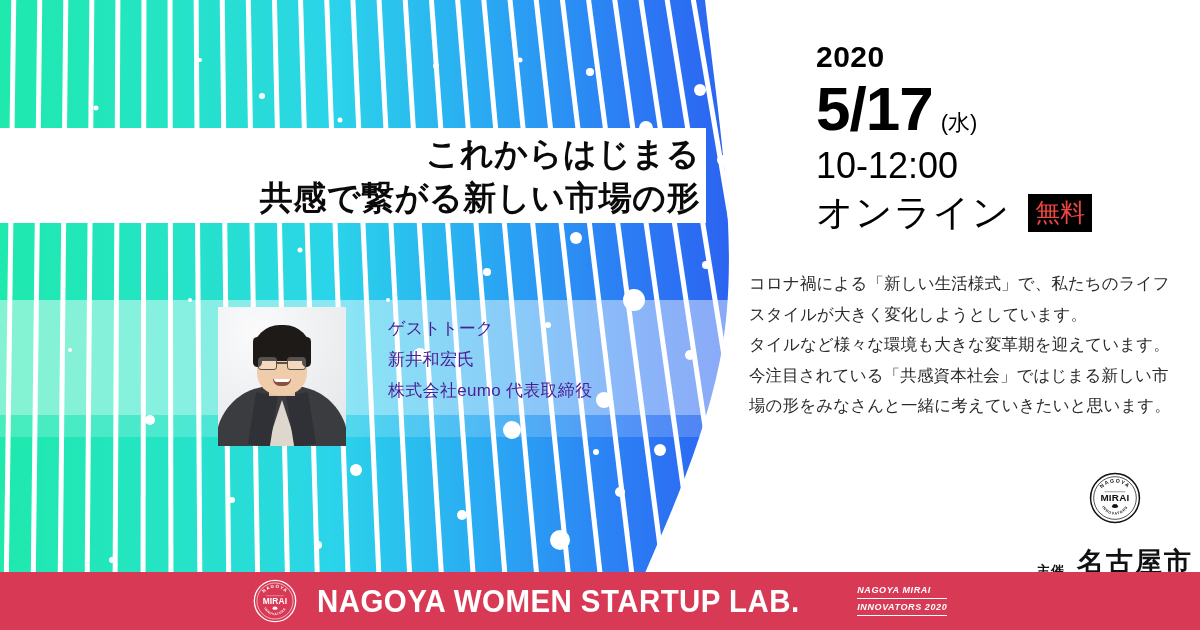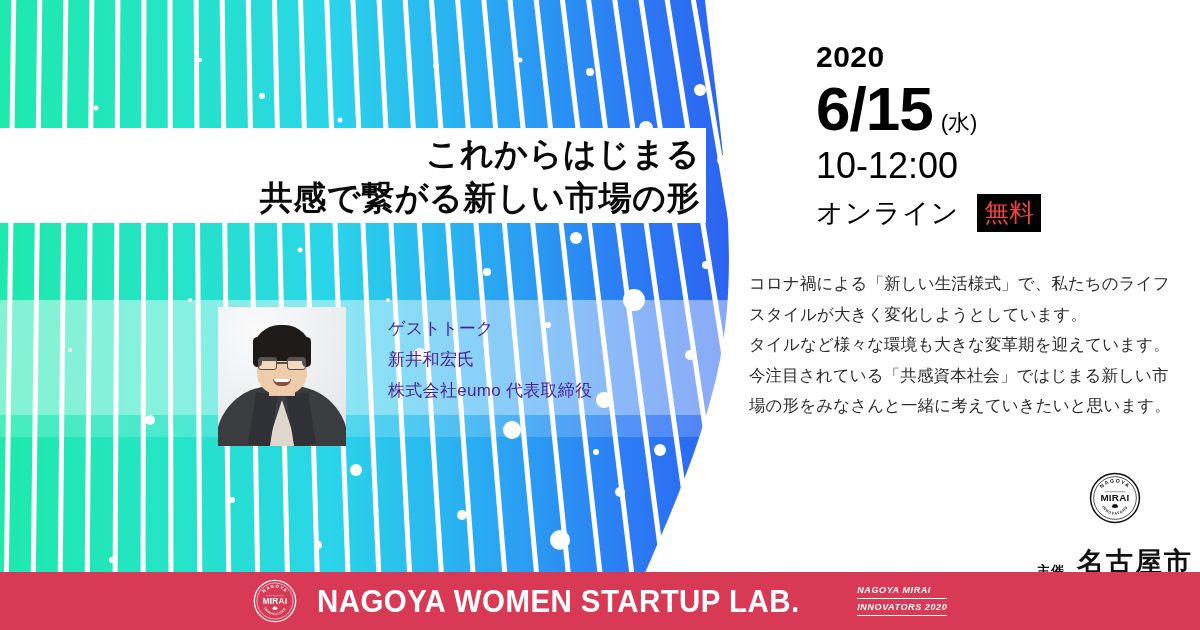--- a/index.html
+++ b/index.html
@@ -281,21 +281,21 @@
     line-height: 44px;
     margin-top: 2px;
     letter-spacing: 0px;
   }
   #date-venue-row {
     display: flex;
     align-items: center;
     margin-top: 6px;
   }
   #date-venue {
-    font-size: 27px;
+    font-size: 37px;
     font-weight: 500;
     line-height: 34px;
     letter-spacing: 1px;
   }
   #date-fee {
     margin-left: 18px;
     background: #000000;
     color: #ef4444;
     font-size: 25px;
     font-weight: 500;
@@ -546,21 +546,21 @@
       <div>新井和宏氏</div>
       <div>株式会社eumo 代表取締役</div>
     </div>
   </div>
 
   <div id="right">
 
     <div id="date-block">
       <div id="date-year">2020</div>
       <div id="date-main-row">
-        <div id="date-main">6/15</div>
+        <div id="date-main">5/17</div>
         <div id="date-dow">(水)</div>
       </div>
       <div id="date-time">10-12:00</div>
       <div id="date-venue-row">
         <div id="date-venue">オンライン</div>
         <div id="date-fee">無料</div>
       </div>
     </div>
 
     <div id="body-copy">

